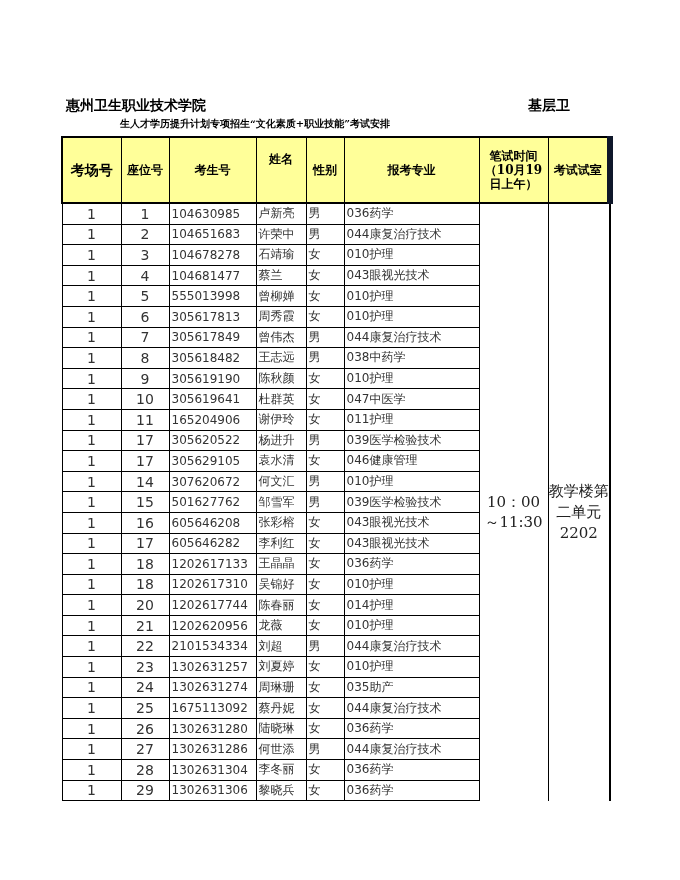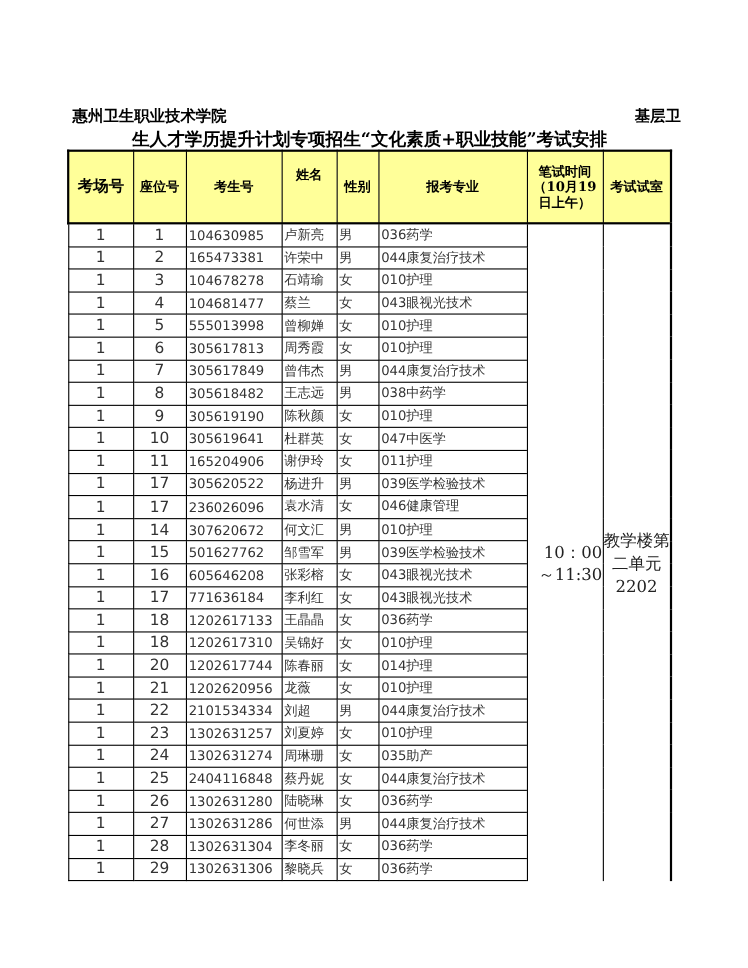--- a/index.html
+++ b/index.html
@@ -1,28 +1,28 @@
 <!DOCTYPE html>
 <html><head>
 <meta charset="utf-8">
 <style>
   html,body{margin:0;padding:0;background:#fff;}
   body{width:680px;height:880px;position:relative;overflow:hidden;font-family:"DejaVu Sans",sans-serif;color:#000;}
   .title1{position:absolute;left:66px;top:97px;font-size:14px;font-weight:bold;font-family:"DejaVu Serif",serif;}
-  .title-right{position:absolute;left:577px;top:97px;font-size:14px;font-weight:bold;font-family:"DejaVu Serif",serif;}
-  .title2{position:absolute;left:120px;top:117px;font-size:16px;font-weight:bold;font-family:"DejaVu Serif",serif;white-space:nowrap;}
+  .title-right{position:absolute;left:528px;top:97px;font-size:14px;font-weight:bold;font-family:"DejaVu Serif",serif;}
+  .title2{position:absolute;left:120px;top:117px;font-size:10px;font-weight:bold;font-family:"DejaVu Serif",serif;white-space:nowrap;}
   table{position:absolute;left:61px;top:136px;border-collapse:collapse;table-layout:fixed;}
   th{background:#FFFF99;font-weight:bold;font-size:13px;border:1px solid #000;padding:0;height:50px;line-height:14px;font-family:"DejaVu Serif",serif;}
   thead tr{border:2px solid #000;}
   td{border:1px solid #000;height:19.6px;padding:0;font-size:12px;white-space:nowrap;overflow:hidden;}
   td.c{text-align:center;font-size:14px;color:#333;}
   td.l{padding-left:2px;color:#333;}
-  td.merge{text-align:right;vertical-align:middle;font-family:"DejaVu Serif",serif;font-size:15px;line-height:20px;color:#222;border-bottom:none;}
+  td.merge{text-align:center;vertical-align:middle;font-family:"DejaVu Serif",serif;font-size:15px;line-height:20px;color:#222;border-bottom:none;}
   td.room{font-size:15px;line-height:21px;white-space:normal;text-align:center;border-right:2px solid #000;border-bottom:none;}
-  th.last{border-right:1px solid #0f172a;}
+  th.last{border-right:6px solid #0f172a;}
   th.hsm{font-size:12px;}
 </style>
 </head>
 <body>
 
 <div class="title1">惠州卫生职业技术学院</div>
 <div class="title-right">基层卫</div>
 <div class="title2">生人才学历提升计划专项招生“文化素质+职业技能”考试安排</div>
 
 <table>
@@ -55,21 +55,21 @@
         <td class="l">104630985</td>
         <td class="l">卢新亮</td>
         <td class="l">男</td>
         <td class="l">036药学</td>
         <td class="merge" rowspan="29" style="white-space: normal; padding-top: 20px;">10：00<br>～11:30</td>
         <td class="merge room" rowspan="29" style="padding-top: 20px;">教学楼第二单元2202</td>
       </tr>
       <tr>
         <td class="c">1</td>
         <td class="c">2</td>
-        <td class="l">165473381</td>
+        <td class="l">104651683</td>
         <td class="l">许荣中</td>
         <td class="l">男</td>
         <td class="l">044康复治疗技术</td>
       </tr>
       <tr>
         <td class="c">1</td>
         <td class="c">3</td>
         <td class="l">104678278</td>
         <td class="l">石靖瑜</td>
         <td class="l">女</td>
@@ -143,21 +143,21 @@
         <td class="c">1</td>
         <td class="c">17</td>
         <td class="l">305620522</td>
         <td class="l">杨进升</td>
         <td class="l">男</td>
         <td class="l">039医学检验技术</td>
       </tr>
       <tr>
         <td class="c">1</td>
         <td class="c">17</td>
-        <td class="l">236026096</td>
+        <td class="l">305629105</td>
         <td class="l">袁水清</td>
         <td class="l">女</td>
         <td class="l">046健康管理</td>
       </tr>
       <tr>
         <td class="c">1</td>
         <td class="c">14</td>
         <td class="l">307620672</td>
         <td class="l">何文汇</td>
         <td class="l">男</td>
@@ -175,21 +175,21 @@
         <td class="c">1</td>
         <td class="c">16</td>
         <td class="l">605646208</td>
         <td class="l">张彩榕</td>
         <td class="l">女</td>
         <td class="l">043眼视光技术</td>
       </tr>
       <tr>
         <td class="c">1</td>
         <td class="c">17</td>
-        <td class="l">771636184</td>
+        <td class="l">605646282</td>
         <td class="l">李利红</td>
         <td class="l">女</td>
         <td class="l">043眼视光技术</td>
       </tr>
       <tr>
         <td class="c">1</td>
         <td class="c">18</td>
         <td class="l">1202617133</td>
         <td class="l">王晶晶</td>
         <td class="l">女</td>
@@ -239,21 +239,21 @@
         <td class="c">1</td>
         <td class="c">24</td>
         <td class="l">1302631274</td>
         <td class="l">周琳珊</td>
         <td class="l">女</td>
         <td class="l">035助产</td>
       </tr>
       <tr>
         <td class="c">1</td>
         <td class="c">25</td>
-        <td class="l">2404116848</td>
+        <td class="l">1675113092</td>
         <td class="l">蔡丹妮</td>
         <td class="l">女</td>
         <td class="l">044康复治疗技术</td>
       </tr>
       <tr>
         <td class="c">1</td>
         <td class="c">26</td>
         <td class="l">1302631280</td>
         <td class="l">陆晓琳</td>
         <td class="l">女</td>

